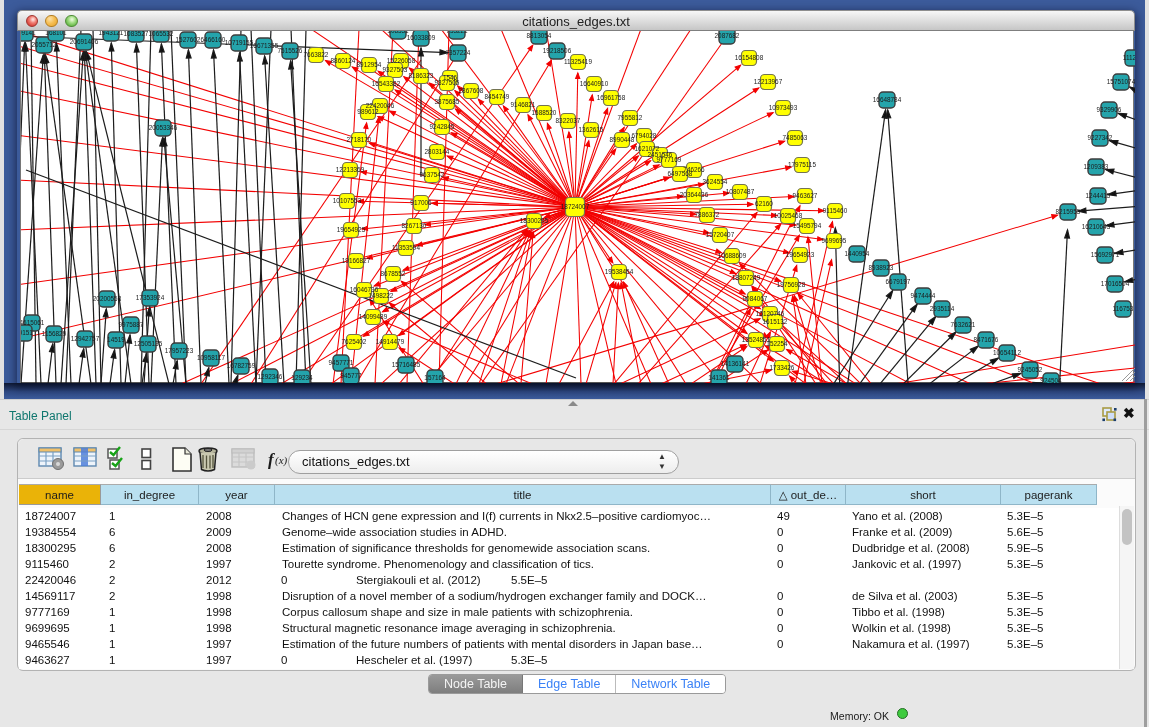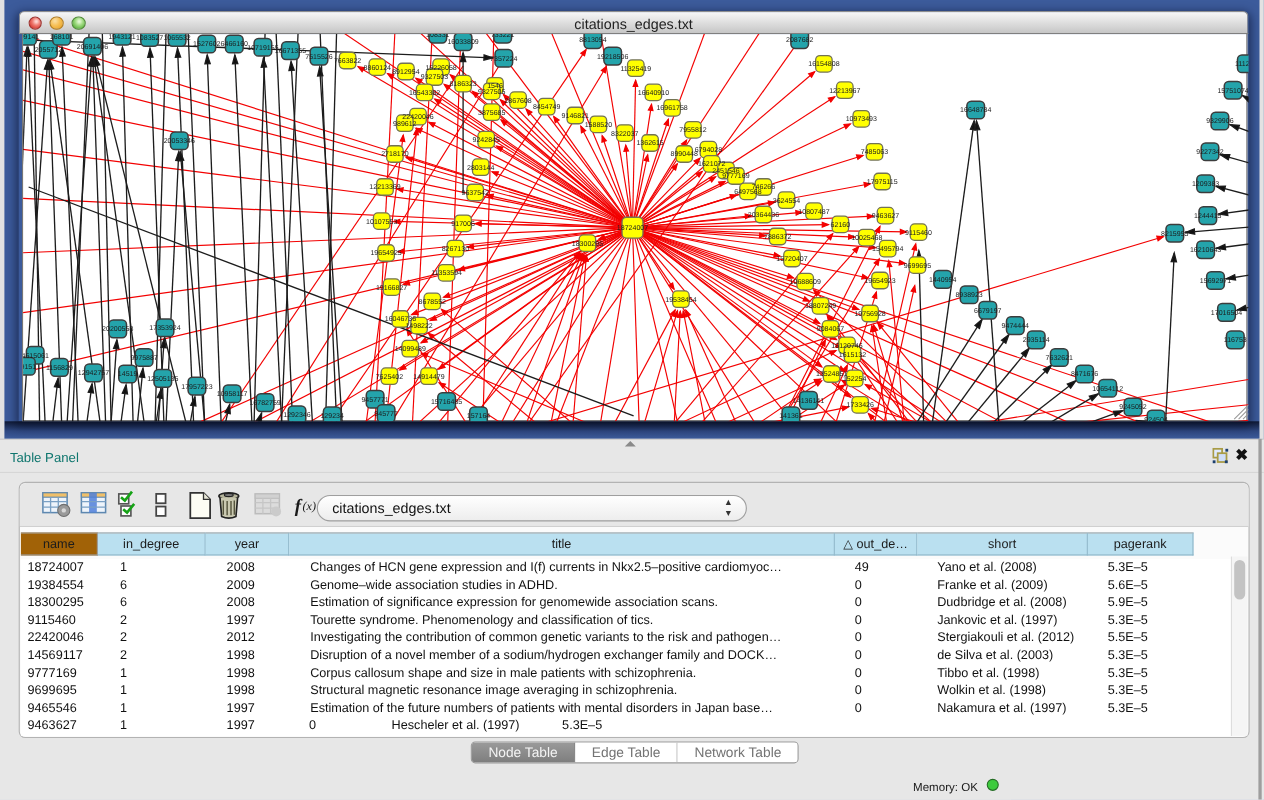--- a/index.html
+++ b/index.html
@@ -22,31 +22,31 @@
 #tp-head .t{position:absolute;left:9px;top:9px;font-size:12px;color:#0f766e}
 #grip2{position:absolute;left:568px;top:1px;width:0;height:0;border-left:5px solid transparent;border-right:5px solid transparent;border-bottom:5px solid #8a8a8a}
 #floaticon{position:absolute;left:1102px;top:7px;width:15px;height:15px}
 #closeicon{position:absolute;left:1123px;top:5px;font-size:14px;font-weight:bold;color:#111}
 #container{position:absolute;left:17px;top:39px;width:1119px;height:633px;background:#fbfbfb;border:1px solid #b3b3b3;border-radius:6px;height:233px}
 #toolbar{position:absolute;left:0;top:0;width:100%;height:40px;background:#e7e7e7;border-radius:6px 6px 0 0;border-bottom:1px solid #cccccc}
 #combo{position:absolute;left:270px;top:11px;width:391px;height:24px;background:linear-gradient(#ffffff,#ededed);border:1px solid #9f9f9f;border-radius:12px;font-size:13px;color:#111;line-height:22px;padding-left:13px}
 #combo .arr{position:absolute;right:12px;top:1px;font-size:8px;color:#333;line-height:10px}
 #thead{position:absolute;left:1px;top:45px;height:21px;display:flex;font-size:11.5px;color:#1c1c1c;text-align:center;line-height:21px}
 #thead div{border-right:1px solid #8fb6c8;border-top:1px solid #aaa;border-bottom:1px solid #8fb6c8;background:#bae0f0}
-#thead .h0{background:#a16207;border-right:1px solid #999;border-bottom:1px solid #999;width:70px}
+#thead .h0{background:#eab308;border-right:1px solid #999;border-bottom:1px solid #999;width:82px}
 .h1{width:98px}.h2{width:76px}.h3{width:496px}.h4{width:75px}.h5{width:155px}.h6{width:96px}
 #tbody{position:absolute;left:1px;top:68.5px;width:1101px;height:161px;overflow:hidden;background:#fff;font-size:11.5px;color:#111}
 .tr{display:flex;height:16px;line-height:16px;white-space:nowrap}
 .tr div{overflow:hidden}
 .c0{width:82px;padding-left:6px}.c1{width:98px;padding-left:8px}.c2{width:76px;padding-left:7px}
 .c3{width:496px;padding-left:7px}.c4{width:75px;padding-left:6px}.c5{width:155px;padding-left:6px}.c6{width:96px;padding-left:6px}
 #scroll{position:absolute;right:1px;top:67px;width:15px;height:163px;background:#f5f5f5;border-left:1px solid #ddd}
 #thumb{position:absolute;left:2px;top:3px;width:10px;height:36px;background:#c3c3c3;border-radius:6px}
 #tabs{position:absolute;left:428px;top:275px;height:20px;display:flex;border:1px solid #9a9a9a;border-radius:4px;overflow:hidden;font-size:12.5px;line-height:19px}
-#tabs .seg{padding:0 15px;background:#fff;color:#737373;border-right:1px solid #bbb}
+#tabs .seg{padding:0 15px;background:#fff;color:#3b82f6;border-right:1px solid #bbb}
 #tabs .sel{background:linear-gradient(#9a9a9a,#7e7e7e);color:#f4f4f4;border-right:1px solid #777}
 #tabs .seg:last-child{border-right:none}
 #status{position:absolute;left:0px;top:301px;width:919px;height:27px;background:#e7e7e7}
 #status .m{position:absolute;right:30px;top:10px;font-size:10.5px;color:#1a1a1a}
 #status .dot{position:absolute;right:11px;top:8px;width:11px;height:11px;border-radius:50%;background:#3ecb3e;border:1.5px solid #256d25}
 #winshadow{position:absolute;left:4px;top:383px;width:1141px;height:16px;background:linear-gradient(rgba(6,12,32,.85),rgba(25,42,88,.38) 55%,rgba(25,42,88,0))}
 #rline{position:absolute;right:2px;top:399px;width:3px;height:328px;background:#9e9e9e}
 </style></head><body>
 <div id="app">
  <div id="desktop">
@@ -844,39 +844,38 @@
             <div class="c2">2009</div>
             <div class="c3">Genome–wide association studies in ADHD.</div>
             <div class="c4">0</div>
             <div class="c5">Franke et al. (2009)</div>
             <div class="c6">5.6E–5</div>
           </div>
 <div class="tr">
             <div class="c0">18300295</div>
             <div class="c1">6</div>
             <div class="c2">2008</div>
-            <div class="c3">Estimation of significance expression for genomewide association scans.</div>
+            <div class="c3">Estimation of significance thresholds for genomewide association scans.</div>
             <div class="c4">0</div>
             <div class="c5">Dudbridge et al. (2008)</div>
             <div class="c6">5.9E–5</div>
           </div>
 <div class="tr">
             <div class="c0">9115460</div>
             <div class="c1">2</div>
             <div class="c2">1997</div>
             <div class="c3">Tourette syndrome. Phenomenology and classification of tics.</div>
             <div class="c4">0</div>
             <div class="c5">Jankovic et al. (1997)</div>
             <div class="c6">5.3E–5</div>
           </div>
 <div class="tr">
             <div class="c0">22420046</div>
             <div class="c1">2</div>
             <div class="c2">2012</div>
-            <div class="c3">Investigating the contribution of common genetic variants to the risk and pathogen…</div>
             <div class="c4">0</div>
             <div class="c5">Stergiakouli et al. (2012)</div>
             <div class="c6">5.5E–5</div>
           </div>
 <div class="tr">
             <div class="c0">14569117</div>
             <div class="c1">2</div>
             <div class="c2">1998</div>
             <div class="c3">Disruption of a novel member of a sodium/hydrogen exchanger family and DOCK…</div>
             <div class="c4">0</div>

